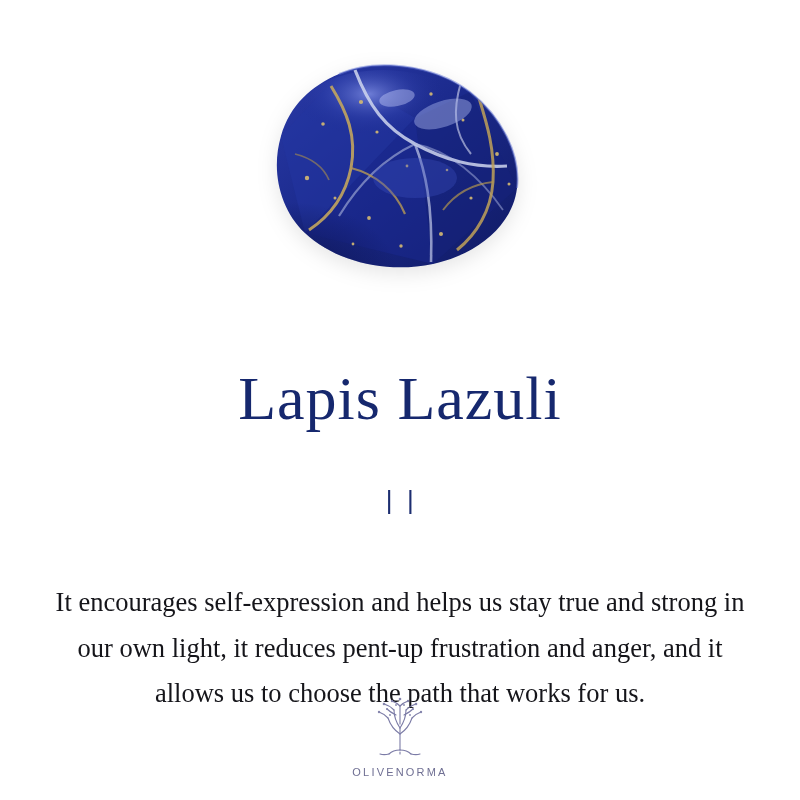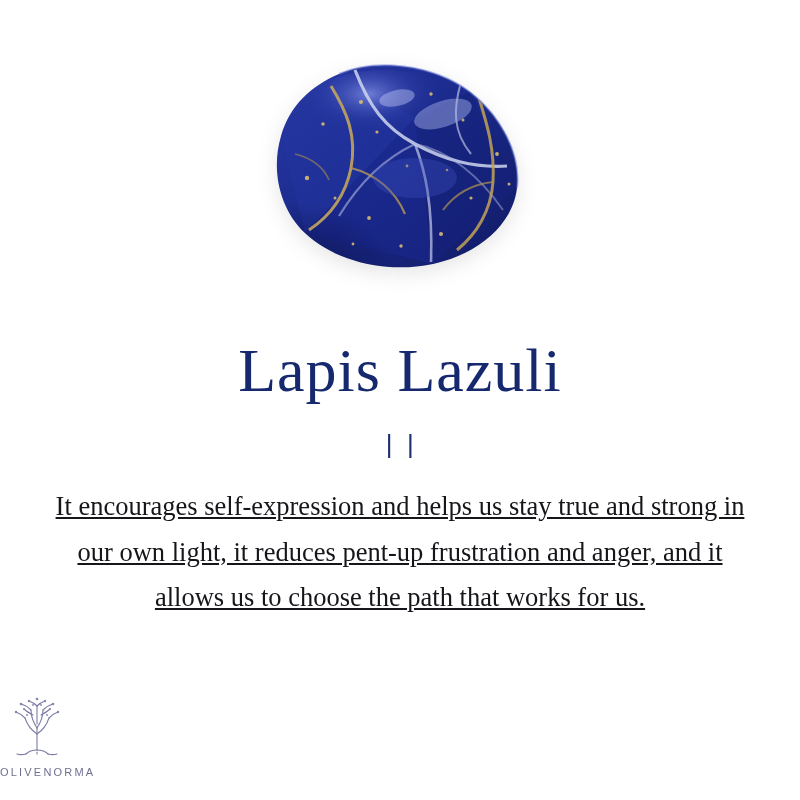--- a/index.html
+++ b/index.html
@@ -14,20 +14,21 @@
     overflow: hidden;
   }
   .card {
     position: relative;
     width: 800px;
     height: 800px;
     background: #ffffff;
     display: flex;
     flex-direction: column;
     align-items: center;
+    gap: 28px;
   }
 
   
   .stone-area {
     width: 800px;
     height: 320px;
     position: relative;
     display: flex;
     align-items: center;
     justify-content: center;
@@ -72,38 +73,38 @@
   }
   .kw { padding: 0 6px; }
   .sep {
     color: #1d2e70;
     padding: 0 7px;
     font-size: 26px;
   }
 
   
   .description {
-    margin-top: 24px;
+    margin-top: 36px;
     width: 720px;
     text-align: center;
     font-family: "Liberation Serif", serif;
     font-size: 26.5px;
     color: #15151a;
     line-height: 1.72;
-    text-decoration: underline;
   }
 
   
   .logo-area {
     position: absolute;
     bottom: 22px;
     left: 0;
     width: 800px;
     display: flex;
     flex-direction: column;
+    align-items: center;
   }
   .logo-mark { display: block; }
   .logo-text {
     margin-top: 2px;
     font-family: "Liberation Sans", sans-serif;
     font-size: 11px;
     letter-spacing: 2.2px;
     color: #6f6f93;
   }
 </style>

